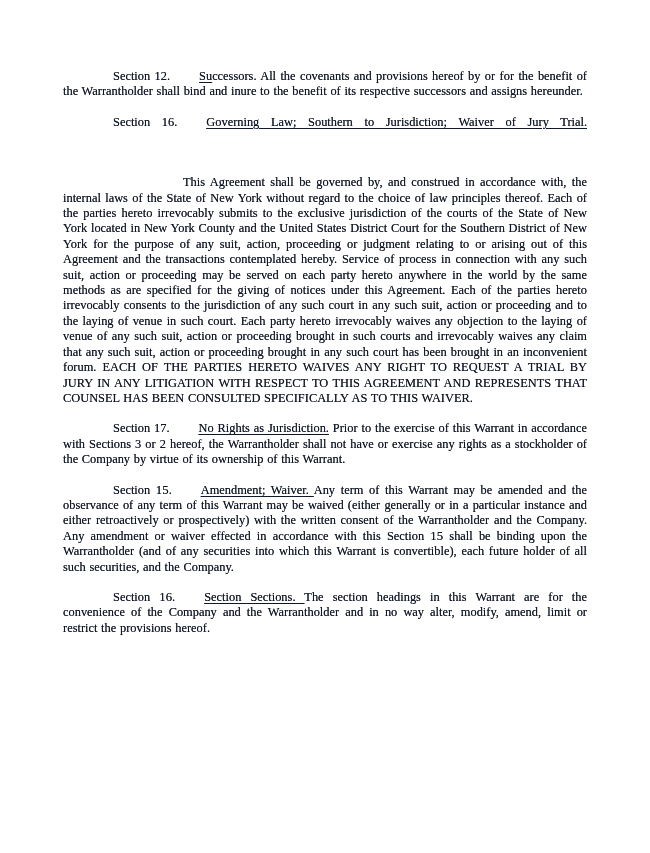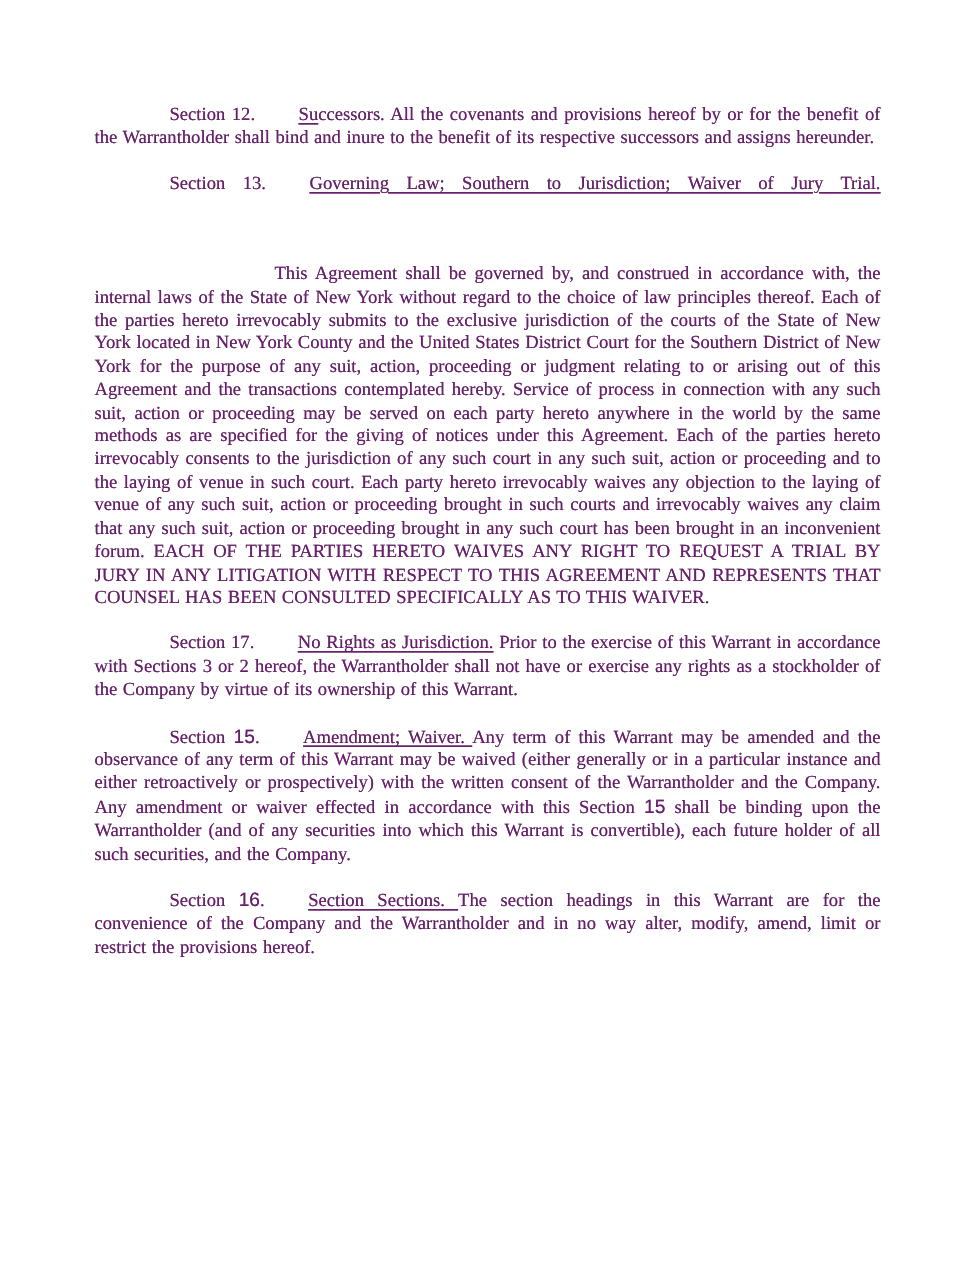--- a/index.html
+++ b/index.html
@@ -14,21 +14,21 @@
   }
   .page {
     box-sizing: border-box;
     width: 650px;
     height: 853px;
     padding: 69px 63px 0 63px;
     background: #ffffff;
     font-family: "Liberation Serif", "DejaVu Serif", serif;
     font-size: 12.4px;
     line-height: 15.4px;
-    color: #701a75;
+    color: #0f172a;
     text-align: justify;
     word-spacing: 0.6px;
     text-shadow: 0 0 0.35px rgba(25,25,25,0.75);
   }
   .para {
     margin: 0 0 15px 0;
   }
   .indent-first {
     text-indent: 50px;
   }
@@ -46,27 +46,27 @@
     display: inline-block;
     width: 29px;
     text-indent: 0;
   }
   .seg-u {
     text-decoration: underline;
     text-underline-offset: 2px;
     text-decoration-thickness: 1.1px;
   }
   .seg-sans {
-    font-family: Liberation Sans, sans-serif;
+    font-family: Liberation Serif, serif;
     font-size: 12.8px;
   }
 </style>
 </head>
 <body>
 
 <div class="page">
     <div class="para indent-first"><span>Section 12.</span><span class="sec-gap"></span><span class="seg-u">Su</span><span>ccessors. All the covenants and provisions hereof by or for the benefit of the Warrantholder shall bind and inure to the benefit of its respective successors and assigns hereunder.</span></div>
-    <div class="para indent-first justify-last no-bottom-margin"><span>Section 13.</span><span class="sec-gap"></span><span class="seg-u">Governing Law; Southern to Jurisdiction; Waiver of Jury Trial.</span></div>
+    <div class="para indent-first justify-last no-bottom-margin"><span>Section 16.</span><span class="sec-gap"></span><span class="seg-u">Governing Law; Southern to Jurisdiction; Waiver of Jury Trial.</span></div>
     <div class="para deep-indent"><span>This Agreement shall be governed by, and construed in accordance with, the internal laws of the State of New York without regard to the choice of law principles thereof. Each of the parties hereto irrevocably submits to the exclusive jurisdiction of the courts of the State of New York located in New York County and the United States District Court for the Southern District of New York for the purpose of any suit, action, proceeding or judgment relating to or arising out of this Agreement and the transactions contemplated hereby. Service of process in connection with any such suit, action or proceeding may be served on each party hereto anywhere in the world by the same methods as are specified for the giving of notices under this Agreement. Each of the parties hereto irrevocably consents to the jurisdiction of any such court in any such suit, action or proceeding and to the laying of venue in such court. Each party hereto irrevocably waives any objection to the laying of venue of any such suit, action or proceeding brought in such courts and irrevocably waives any claim that any such suit, action or proceeding brought in any such court has been brought in an inconvenient forum. EACH OF THE PARTIES HERETO WAIVES ANY RIGHT TO REQUEST A TRIAL BY JURY IN ANY LITIGATION WITH RESPECT TO THIS AGREEMENT AND REPRESENTS THAT COUNSEL HAS BEEN CONSULTED SPECIFICALLY AS TO THIS WAIVER.</span></div>
     <div class="para indent-first"><span>Section 17.</span><span class="sec-gap"></span><span class="seg-u">No Rights as Jurisdiction.</span><span> Prior to the exercise of this Warrant in accordance with Sections 3 or 2 hereof, the Warrantholder shall not have or exercise any rights as a stockholder of the Company by virtue of its ownership of this Warrant.</span></div>
     <div class="para indent-first"><span>Section </span><span class="seg-sans">15</span><span>.</span><span class="sec-gap"></span><span class="seg-u">Amendment; Waiver. </span><span>Any term of this Warrant may be amended and the observance of any term of this Warrant may be waived (either generally or in a particular instance and either retroactively or prospectively) with the written consent of the Warrantholder and the Company. Any amendment or waiver effected in accordance with this Section </span><span class="seg-sans">15</span><span> shall be binding upon the Warrantholder (and of any securities into which this Warrant is convertible), each future holder of all such securities, and the Company.</span></div>
     <div class="para indent-first"><span>Section </span><span class="seg-sans">16</span><span>.</span><span class="sec-gap"></span><span class="seg-u">Section Sections. </span><span> The section headings in this Warrant are for the convenience of the Company and the Warrantholder and in no way alter, modify, amend, limit or restrict the provisions hereof.</span></div>
   </div>
 
 </body></html>

